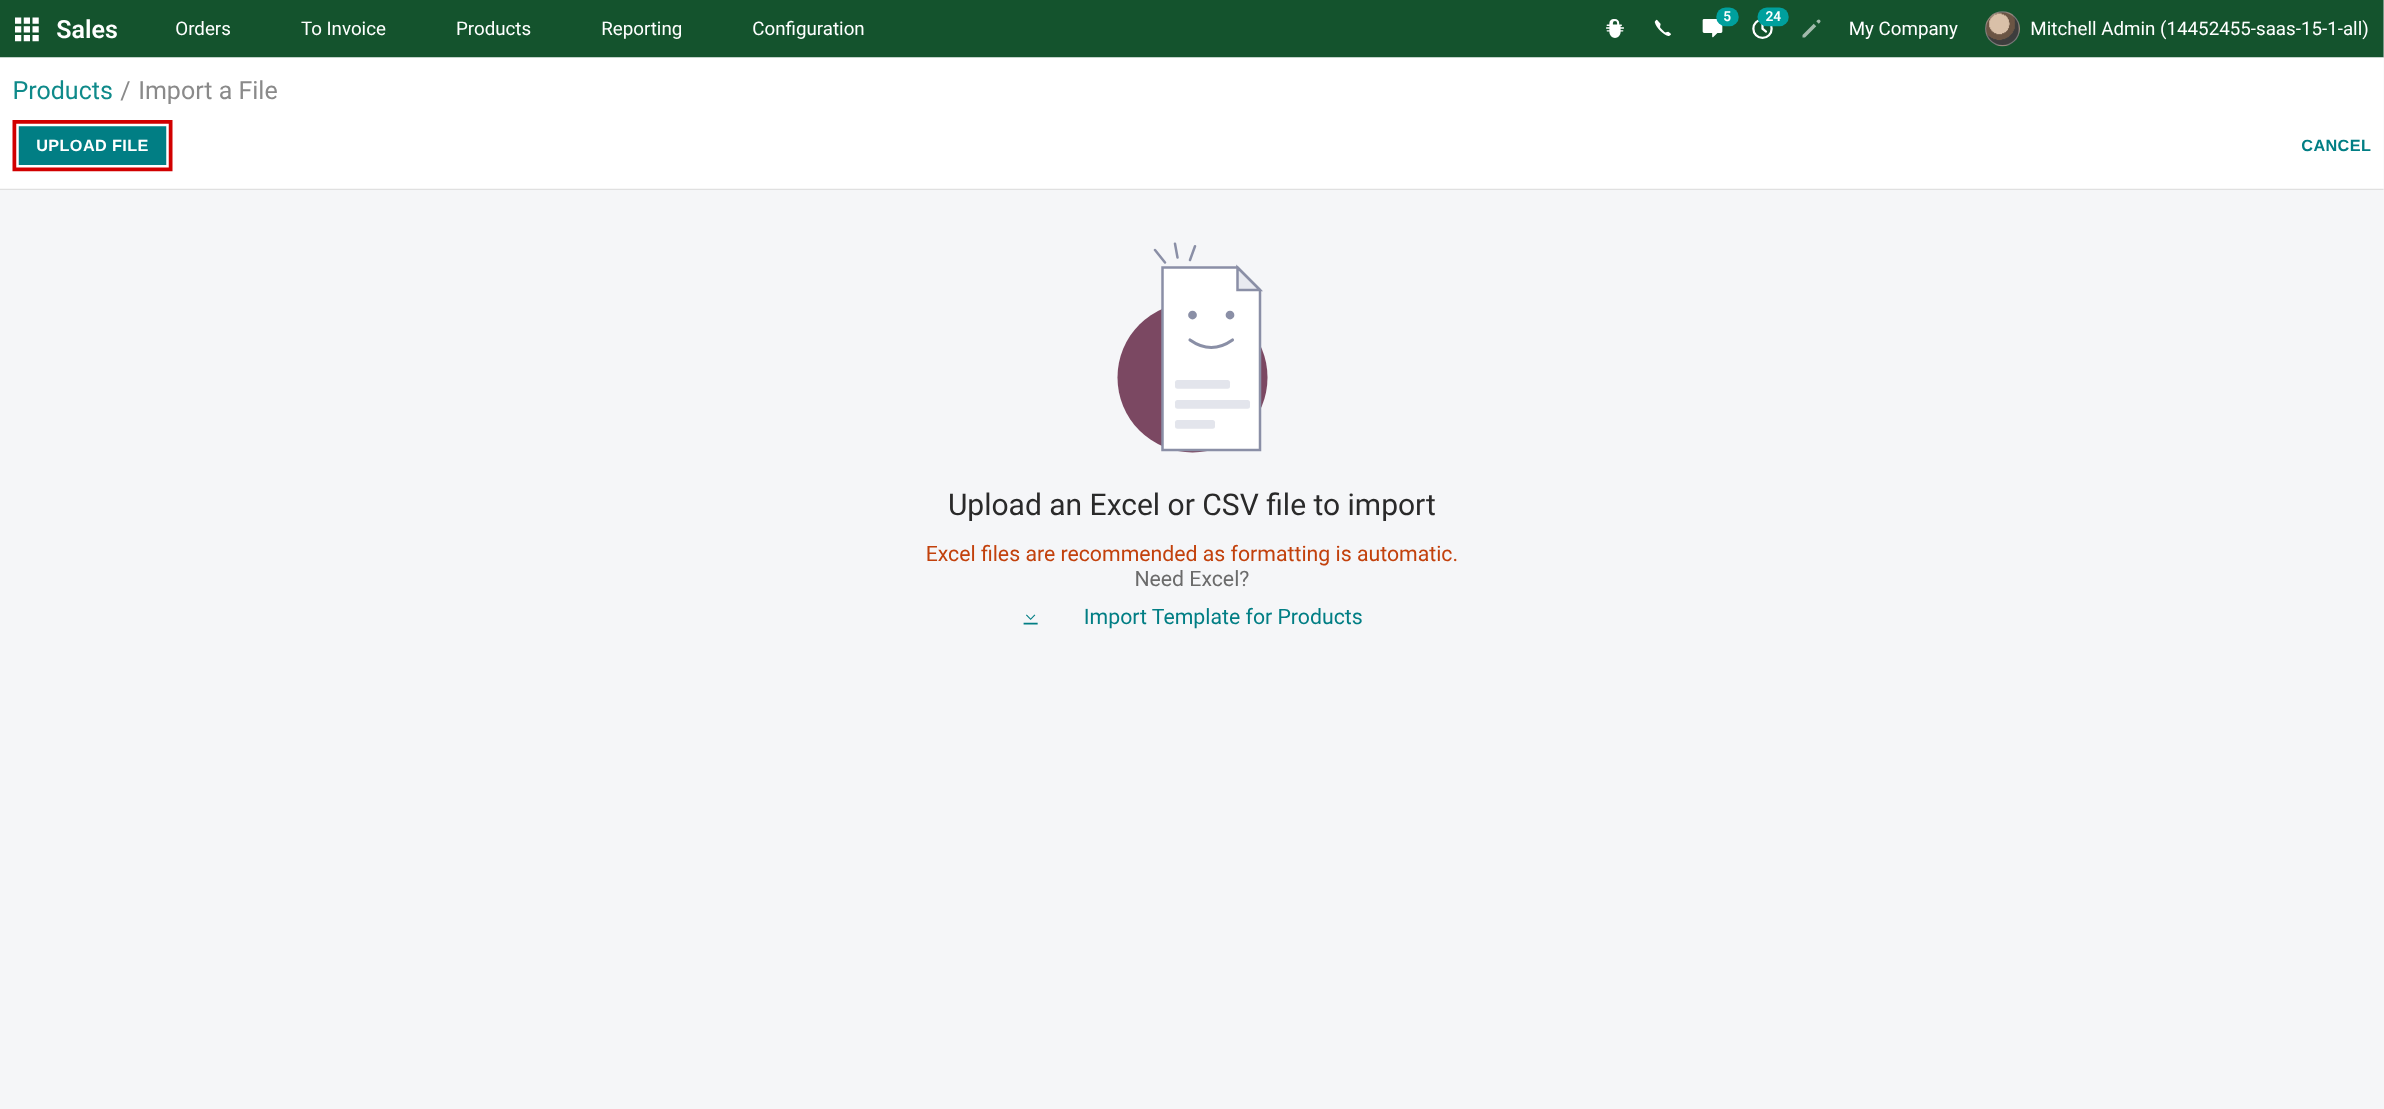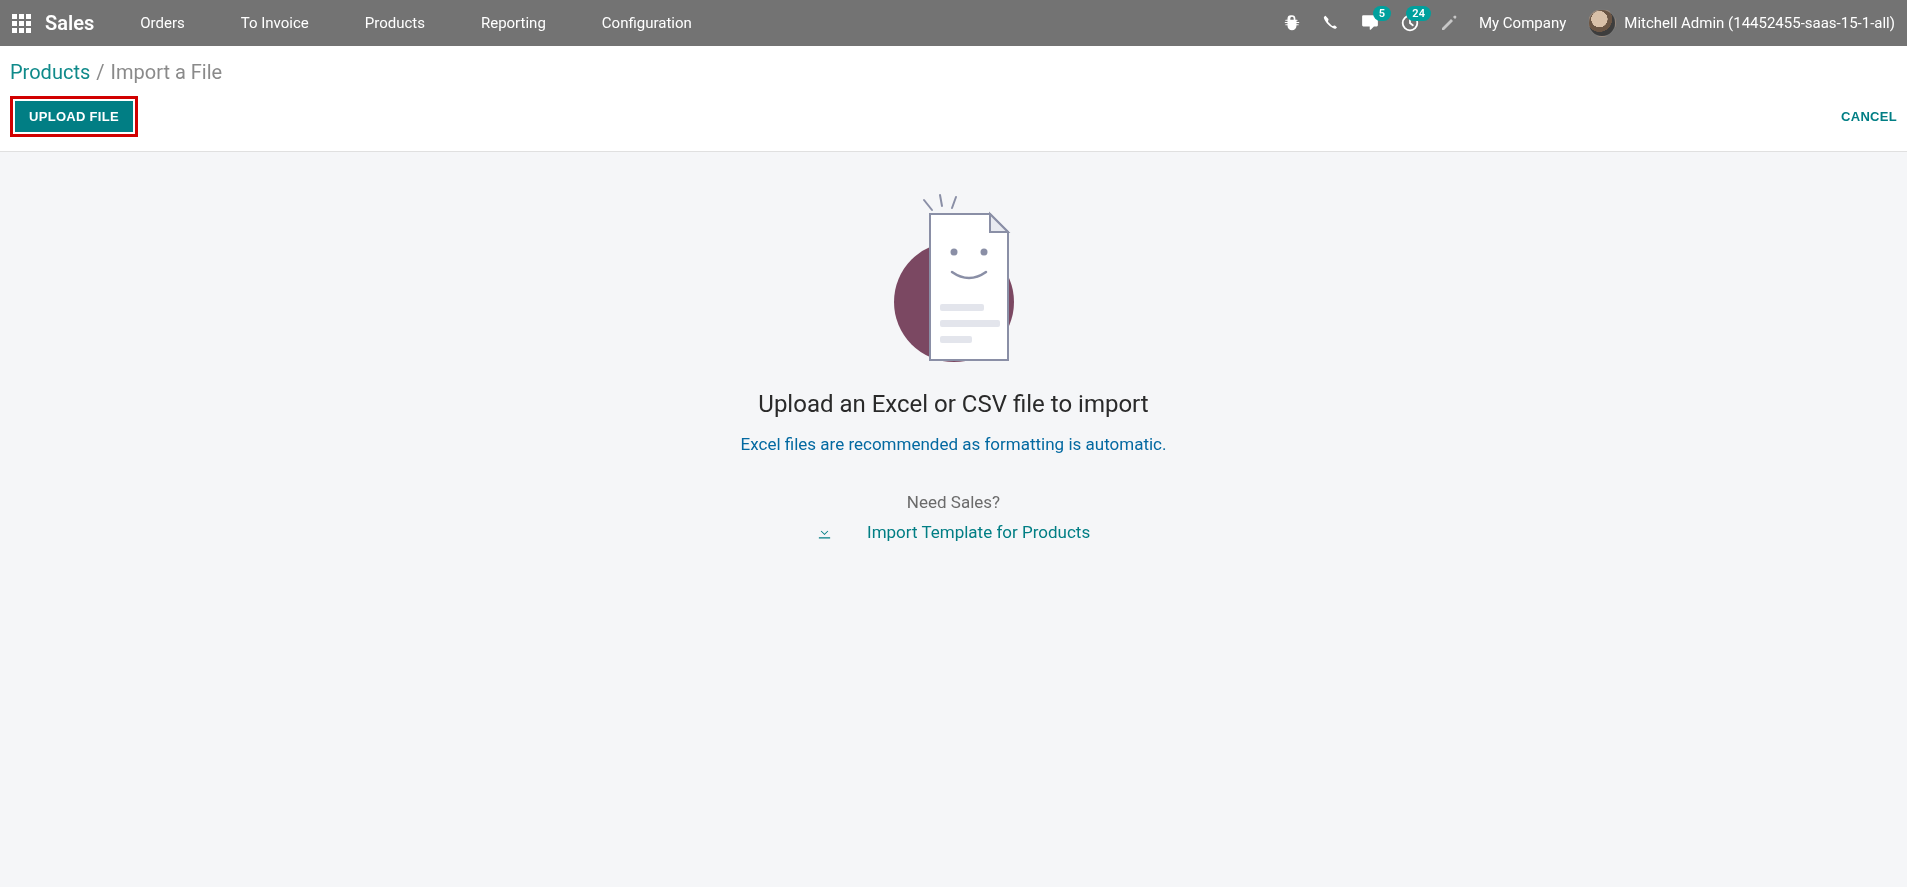--- a/index.html
+++ b/index.html
@@ -1,20 +1,20 @@
 <!DOCTYPE html>
 <html><head>
 <meta charset="utf-8">
 <style>
   * { box-sizing: border-box; margin: 0; padding: 0; }
   body { font-family: -apple-system, BlinkMacSystemFont, "Segoe UI", Roboto, Helvetica, Arial, sans-serif; background: #f5f6f8; }
   
   
   .navbar {
-    background: #737373;
+    background: #14532d;
     height: 46px;
     display: flex;
     align-items: center;
     padding: 0 12px;
     color: #fff;
   }
   .apps-icon {
     display: grid;
     grid-template-columns: repeat(3, 5px);
     grid-template-rows: repeat(3, 5px);
@@ -114,23 +114,22 @@
     height: 180px;
     margin: 0 auto 18px;
   }
   .main h2 {
     font-size: 24px;
     color: #2a2a2a;
     font-weight: 400;
     margin-bottom: 16px;
   }
   .subtitle {
-    color: #0369a1;
+    color: #c2410c;
     font-size: 17px;
-    margin-bottom: 38px;
     text-align: center;
   }
   .help-label {
     color: #6b6b6b;
     font-size: 17px;
     margin-bottom: 10px;
   }
   .link-row {
     color: #017e84;
     font-size: 17px;
@@ -228,21 +227,21 @@
       <circle cx="90" cy="60" r="3.5" fill="#8a8fa6"></circle>
       <circle cx="120" cy="60" r="3.5" fill="#8a8fa6"></circle>
       <path d="M 88 80 Q 105 92 122 80" fill="none" stroke="#8a8fa6" stroke-width="2.5" stroke-linecap="round"></path>
       <rect x="76" y="112" width="44" height="7" rx="2" fill="#e3e5ec"></rect>
       <rect x="76" y="128" width="60" height="7" rx="2" fill="#e3e5ec"></rect>
       <rect x="76" y="144" width="32" height="7" rx="2" fill="#e3e5ec"></rect>
     </svg>
   </div>
   <h2>Upload an Excel or CSV file to import</h2>
   <div class="subtitle">Excel files are recommended as formatting is automatic.</div>
-  <div class="help-label">Need Sales?</div>
+  <div class="help-label">Need Excel?</div>
   <div class="link-row">
     <span class="dl-icon">
       <svg width="15" height="15" viewBox="0 0 16 16" fill="#017e84" style="display:inline;vertical-align:-2px">
           <path d="M8 1v8.3L4.7 6 4 6.7 8 10.7l4-4L11.3 6 8 9.3V1H8zM2 13h12v1.5H2z"></path>
         </svg>
     </span><a>Import Template for Products</a>
   </div>
 </div>
 
 </body></html>

